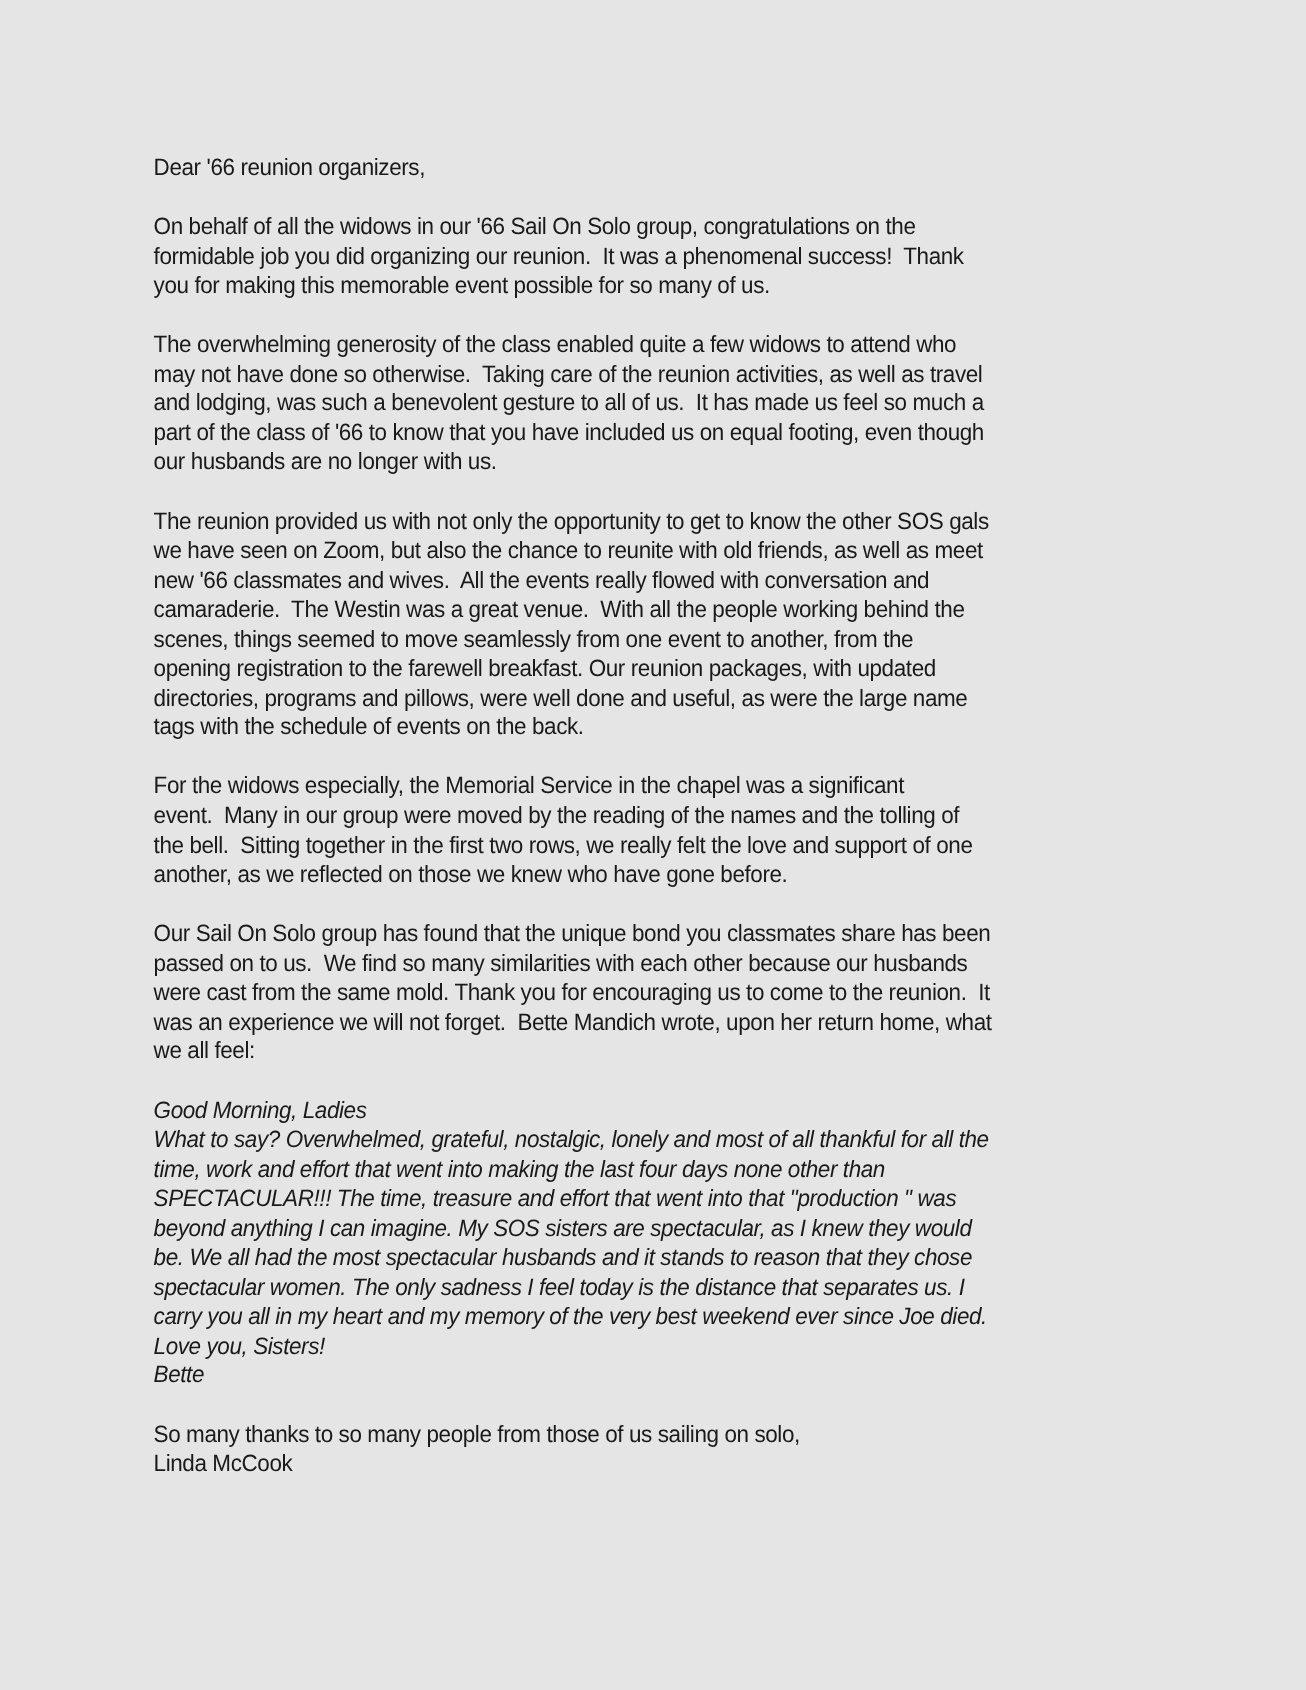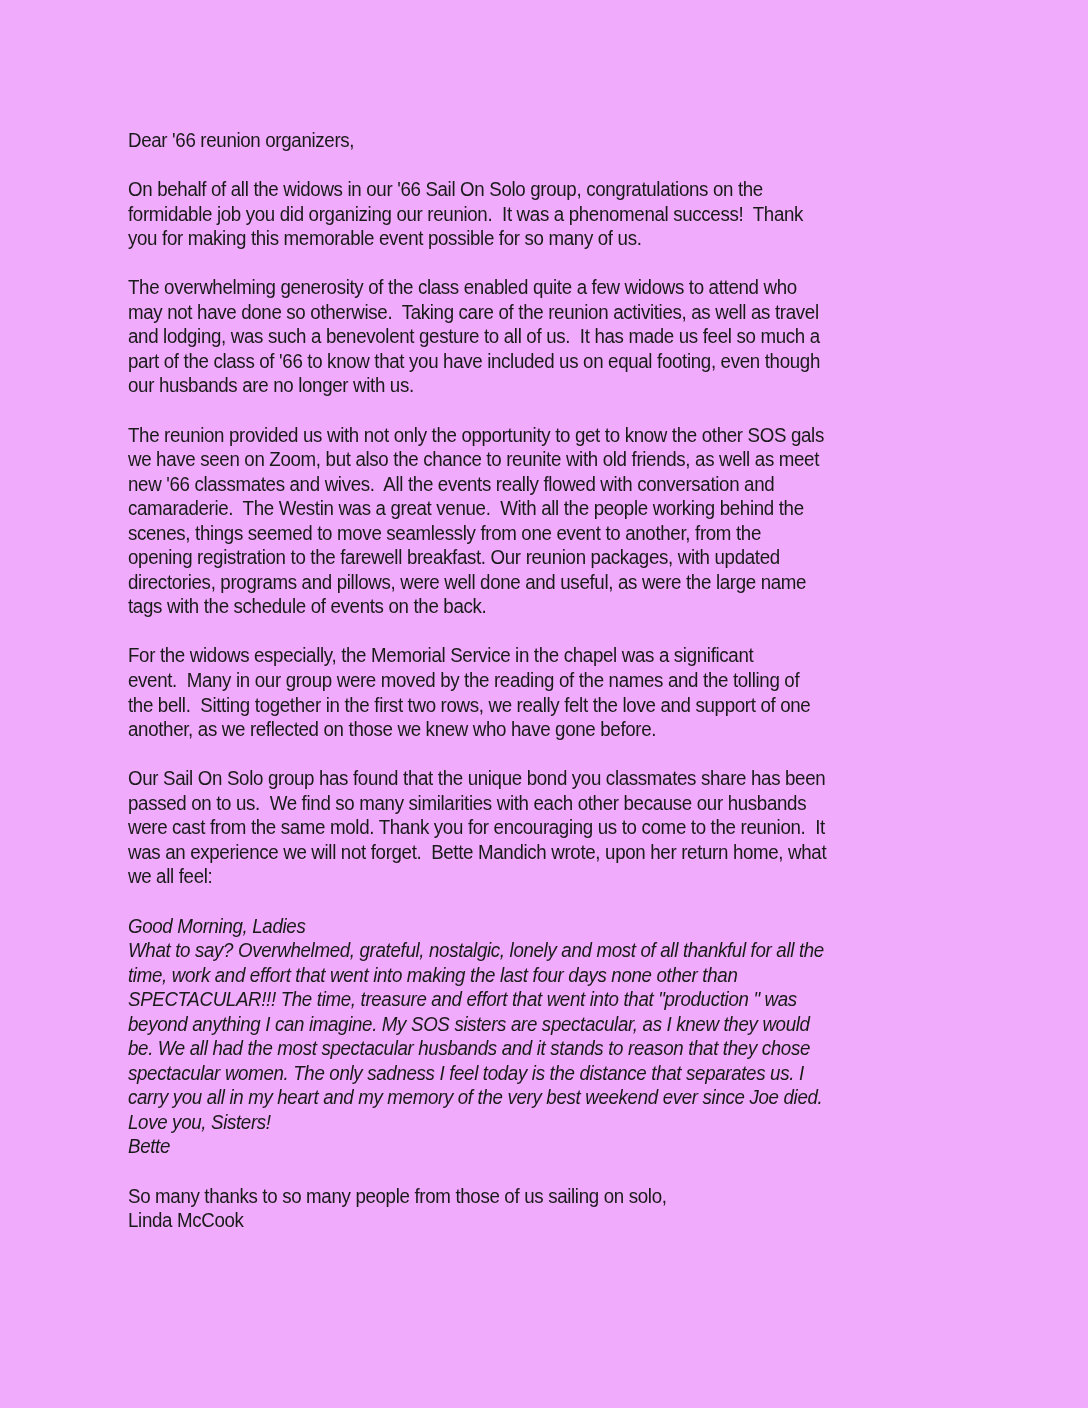--- a/index.html
+++ b/index.html
@@ -1,19 +1,19 @@
 <!DOCTYPE html>
 <html><head>
 <meta charset="utf-8">
 <style>
   html, body { margin: 0; padding: 0; background: #ffffff; }
   body { width: 1088px; height: 1408px; position: relative; overflow: hidden; }
   .page {
     position: absolute; left: 0; top: 0; width: 1088px; height: 1408px;
-    background: #f0abfc;
+    background: #e5e5e5;
   }
   .text {
     position: absolute; left: 128px; top: 128px; width: 880px;
     font-family: "Liberation Sans", sans-serif;
     font-size: 19.6px;
     line-height: 24.55px;
     color: #1a1a1a;
     letter-spacing: -0.35px;
     transform: scaleX(0.955);
     transform-origin: left top;

